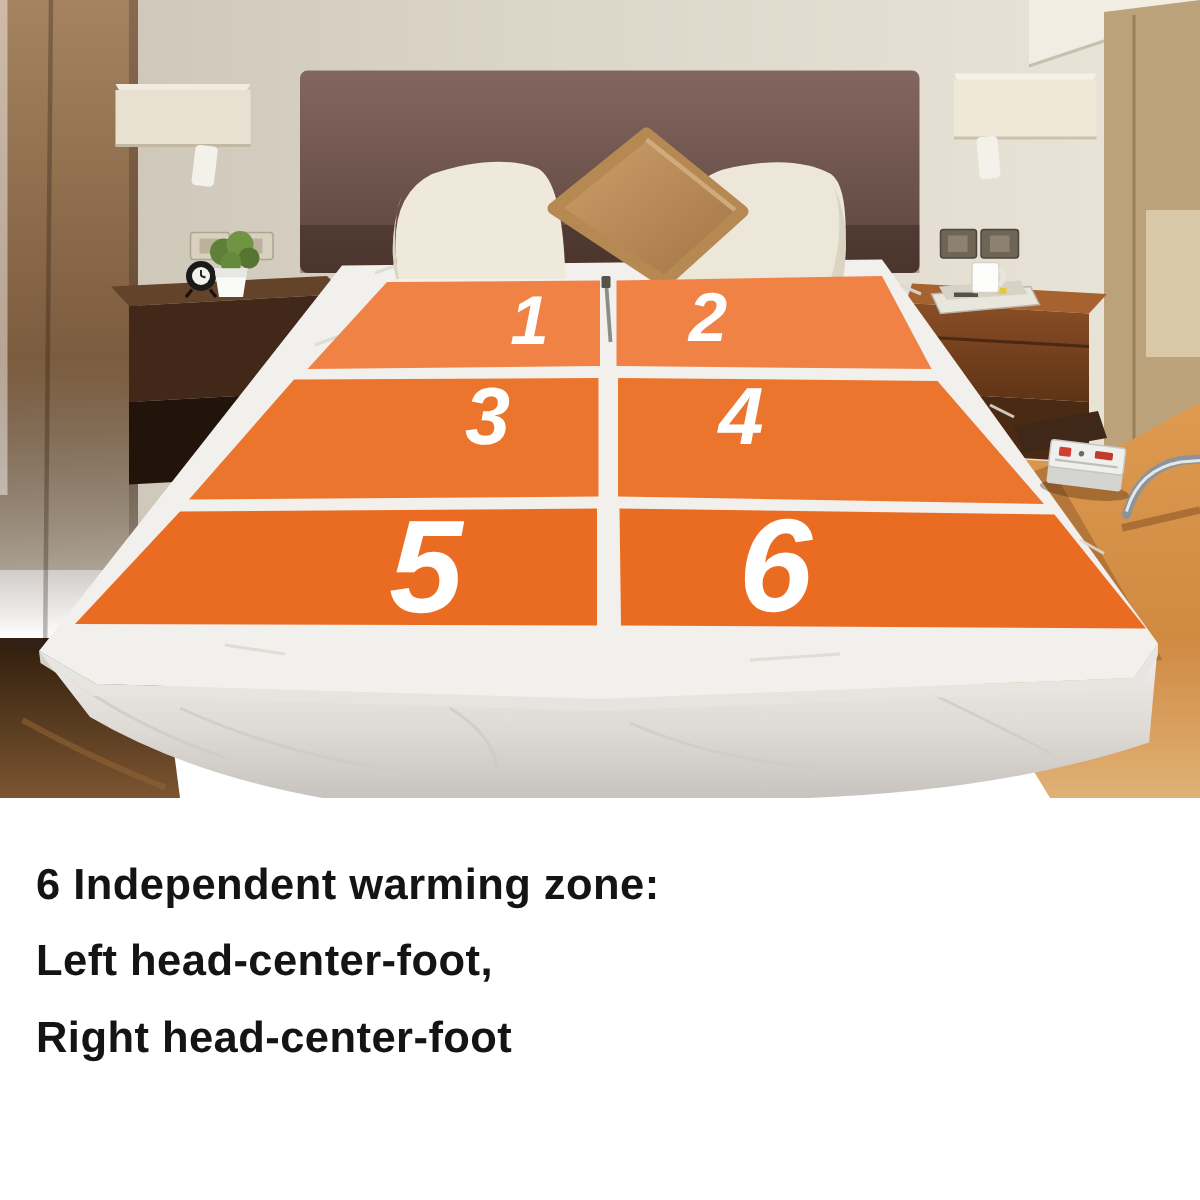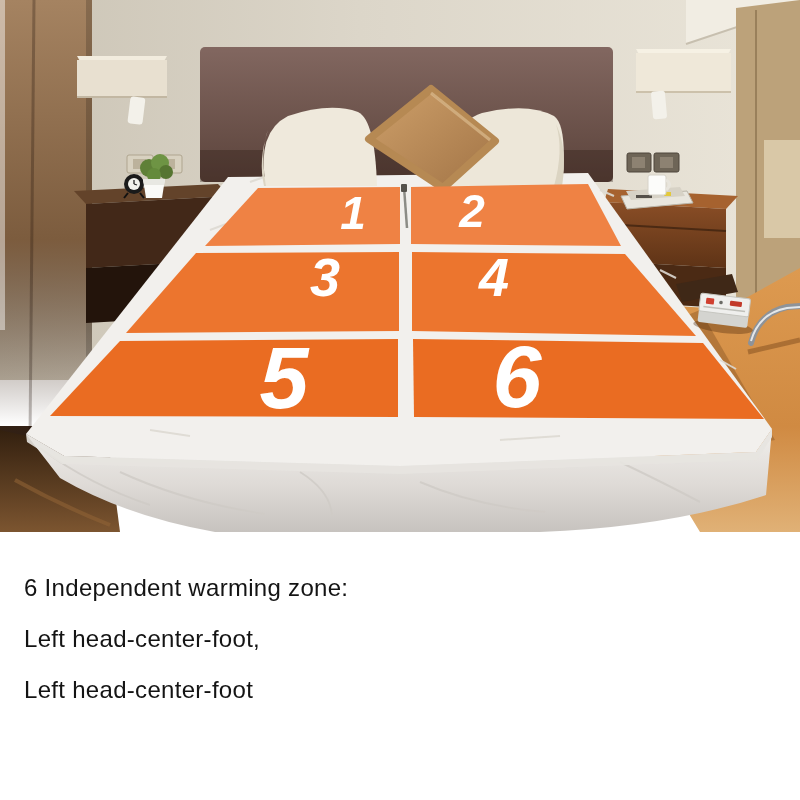--- a/index.html
+++ b/index.html
@@ -2,22 +2,22 @@
 <html><head>
 <meta charset="utf-8">
 <style>
   html,body{margin:0;padding:0;background:#ffffff;}
   .stage{position:relative;width:800px;height:800px;background:#ffffff;overflow:hidden;
          font-family:"Liberation Sans",sans-serif;}
   .photo{position:absolute;left:0;top:0;width:800px;height:532px;}
   .photo svg{display:block;}
   .caption{position:absolute;left:24px;top:0;width:760px;}
   .caption-line{position:absolute;left:0;white-space:nowrap;
-    font-family:"Liberation Sans",sans-serif;font-weight:normal;
-    font-size:24px;color:#141414;letter-spacing:.3px;}
+    font-family:"Liberation Sans",sans-serif;font-weight:bold;
+    font-size:29px;color:#141414;letter-spacing:.3px;}
   .cl1{top:574px;} .cl2{top:625px;text-align:center;} .cl3{top:676px;}
   .zone-num{font-family:"Liberation Sans",sans-serif;font-weight:bold;font-style:italic;}
 </style>
 </head>
 <body>
 
 <div class="stage">
 
   <div class="photo">
   <svg width="800" height="532" viewBox="0 0 800 532" xmlns="http://www.w3.org/2000/svg">
@@ -229,16 +229,16 @@
       <rect x="30" y="4" width="12" height="5" rx="1" fill="#C23A2A"></rect>
       <circle cx="21" cy="7" r="1.8" fill="#6B6B66"></circle>
       <line x1="4" y1="13" x2="46" y2="13" stroke="#BFBFB9" stroke-width="1.5"></line>
     </g>
   </svg>
   </div>
 
   <div class="caption">
     <div class="caption-line cl1">6 Independent warming zone:</div>
     <div class="caption-line cl2">Left head-center-foot,</div>
-    <div class="caption-line cl3">Left head-center-foot</div>
+    <div class="caption-line cl3">Right head-center-foot</div>
   </div>
 
 </div>
 
 </body></html>

